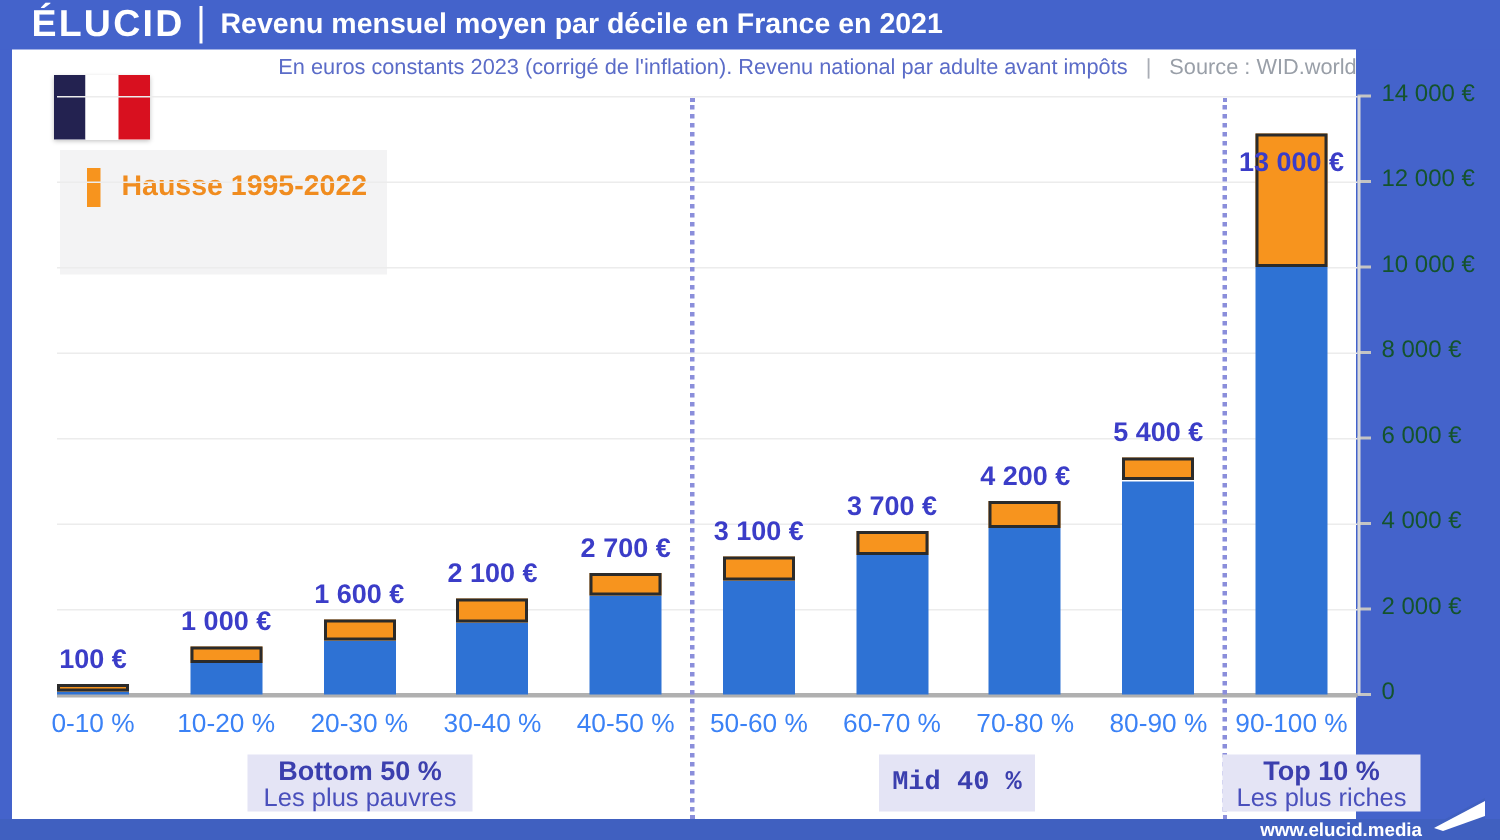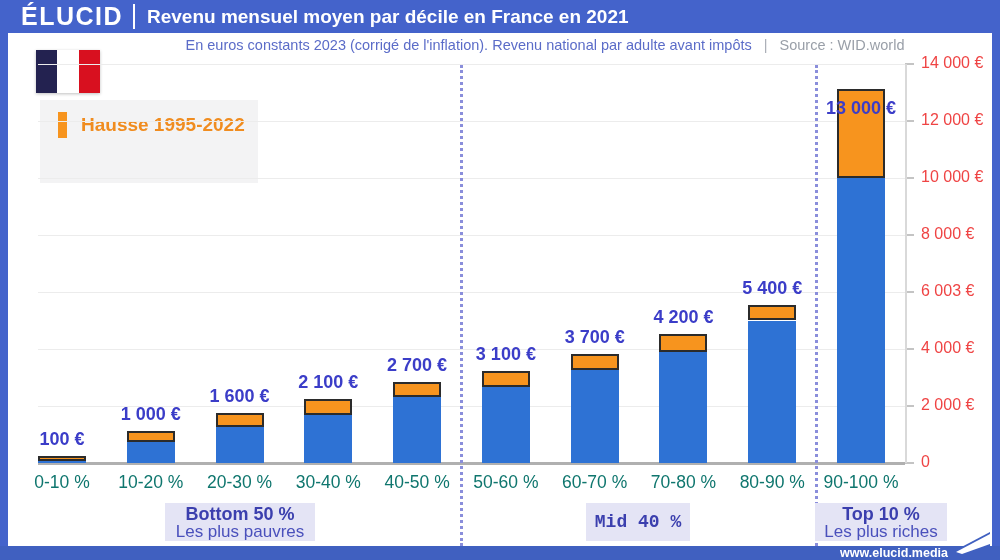--- a/index.html
+++ b/index.html
@@ -10,21 +10,21 @@
     font-family:"Liberation Sans","DejaVu Sans",sans-serif;
   }
   
   .header{position:absolute;left:0;top:0;width:1000px;height:33px;background:#4463cb;}
   .logo{position:absolute;left:14px;top:0;width:116px;height:33px;line-height:33px;
     text-align:center;color:#fff;font-weight:bold;font-size:25px;letter-spacing:1.5px;}
   .header-sep{position:absolute;left:133px;top:4px;width:2px;height:25px;background:#ffffff;}
   .header-title{position:absolute;left:147px;top:0;height:33px;line-height:34px;
     color:#fff;font-weight:bold;font-size:19px;white-space:nowrap;}
   
-  .content{position:absolute;left:8px;top:33px;width:984px;height:513px;background:#ffffff;}
+  .content{position:absolute;left:8px;top:33px;width:896px;height:513px;background:#ffffff;}
   .subtitle-row{position:absolute;left:0;top:0;width:984px;height:25px;line-height:25px;
     text-align:center;font-size:14.5px;white-space:nowrap;padding-left:90px;}
   .subtitle-main{color:#5b6cc8;}
   .subtitle-pipe{color:#a9adb5;margin:0 8px;}
   .subtitle-source{color:#999fa8;}
   
   .flag{position:absolute;left:28px;top:17px;width:64px;height:43px;display:flex;
     box-shadow:0 1px 3px rgba(0,0,0,.25);}
   .flag>div{flex:1;}
   .flag .f-blue{background:#232250;}
@@ -38,26 +38,26 @@
   .legend-swatch.orange{background:#f7941e;}
   .legend-swatch.blue{background:#2e72d2;}
   .legend-label{font-size:19px;font-weight:bold;white-space:nowrap;}
   .legend-label.orange{color:#f08c1f;}
   .legend-label.blue{color:#2e6fce;}
   
   .gridline{position:absolute;height:1px;background:#ececec;}
   .gridline.base{height:3px;background:#b0b0b0;}
   .y-axis-line{position:absolute;width:2px;background:#d9d9d9;}
   .y-tick{position:absolute;width:9px;height:2px;background:#c4c4c4;}
-  .y-tick-label{position:absolute;font-size:16px;color:#ef4444;white-space:nowrap;}
+  .y-tick-label{position:absolute;font-size:16px;color:#14532d;white-space:nowrap;}
   .bar-blue{position:absolute;background:#2e72d4;}
   .bar-orange{position:absolute;background:#f7941e;border:2px solid #2b2b2b;}
   .bar-value{position:absolute;width:140px;text-align:center;font-size:18px;font-weight:bold;
     color:#3b3dc8;white-space:nowrap;}
-  .x-label{position:absolute;width:110px;text-align:center;font-size:17.5px;color:#0f766e;
+  .x-label{position:absolute;width:110px;text-align:center;font-size:17.5px;color:#3b82f6;
     white-space:nowrap;top:439px;}
   .dotted-sep{position:absolute;top:32px;height:481px;width:0;border-left:3px dotted #8a8edb;}
   
   .group-box{position:absolute;top:470px;height:38px;background:#e4e4f5;text-align:center;
     padding-top:2px;}
   .group-title{font-size:18px;font-weight:bold;color:#3b3fae;line-height:19px;}
   .group-sub{font-size:17px;color:#4a50bc;line-height:16px;}
   .group-box.single .group-title{line-height:34px;}
   .g-bottom{left:157px;width:150px;}
   .g-mid{left:578px;width:104px;font-family:Liberation Mono, monospace;}
@@ -105,21 +105,21 @@
         <div class="y-tick" style="left: 897px; top: 429px;"></div>
         <div class="y-tick-label" style="left: 913px; top: 420px;">0</div>
         <div class="gridline" style="left: 30px; width: 867px; top: 373px;"></div>
         <div class="y-tick" style="left: 897px; top: 372px;"></div>
         <div class="y-tick-label" style="left: 913px; top: 363px;">2 000 €</div>
         <div class="gridline" style="left: 30px; width: 867px; top: 316px;"></div>
         <div class="y-tick" style="left: 897px; top: 315px;"></div>
         <div class="y-tick-label" style="left: 913px; top: 306px;">4 000 €</div>
         <div class="gridline" style="left: 30px; width: 867px; top: 259px;"></div>
         <div class="y-tick" style="left: 897px; top: 258px;"></div>
-        <div class="y-tick-label" style="left: 913px; top: 249px;">6 003 €</div>
+        <div class="y-tick-label" style="left: 913px; top: 249px;">6 000 €</div>
         <div class="gridline" style="left: 30px; width: 867px; top: 202px;"></div>
         <div class="y-tick" style="left: 897px; top: 201px;"></div>
         <div class="y-tick-label" style="left: 913px; top: 192px;">8 000 €</div>
         <div class="gridline" style="left: 30px; width: 867px; top: 145px;"></div>
         <div class="y-tick" style="left: 897px; top: 144px;"></div>
         <div class="y-tick-label" style="left: 913px; top: 135px;">10 000 €</div>
         <div class="gridline" style="left: 30px; width: 867px; top: 88px;"></div>
         <div class="y-tick" style="left: 897px; top: 87px;"></div>
         <div class="y-tick-label" style="left: 913px; top: 78px;">12 000 €</div>
         <div class="gridline" style="left: 30px; width: 867px; top: 31px;"></div>

